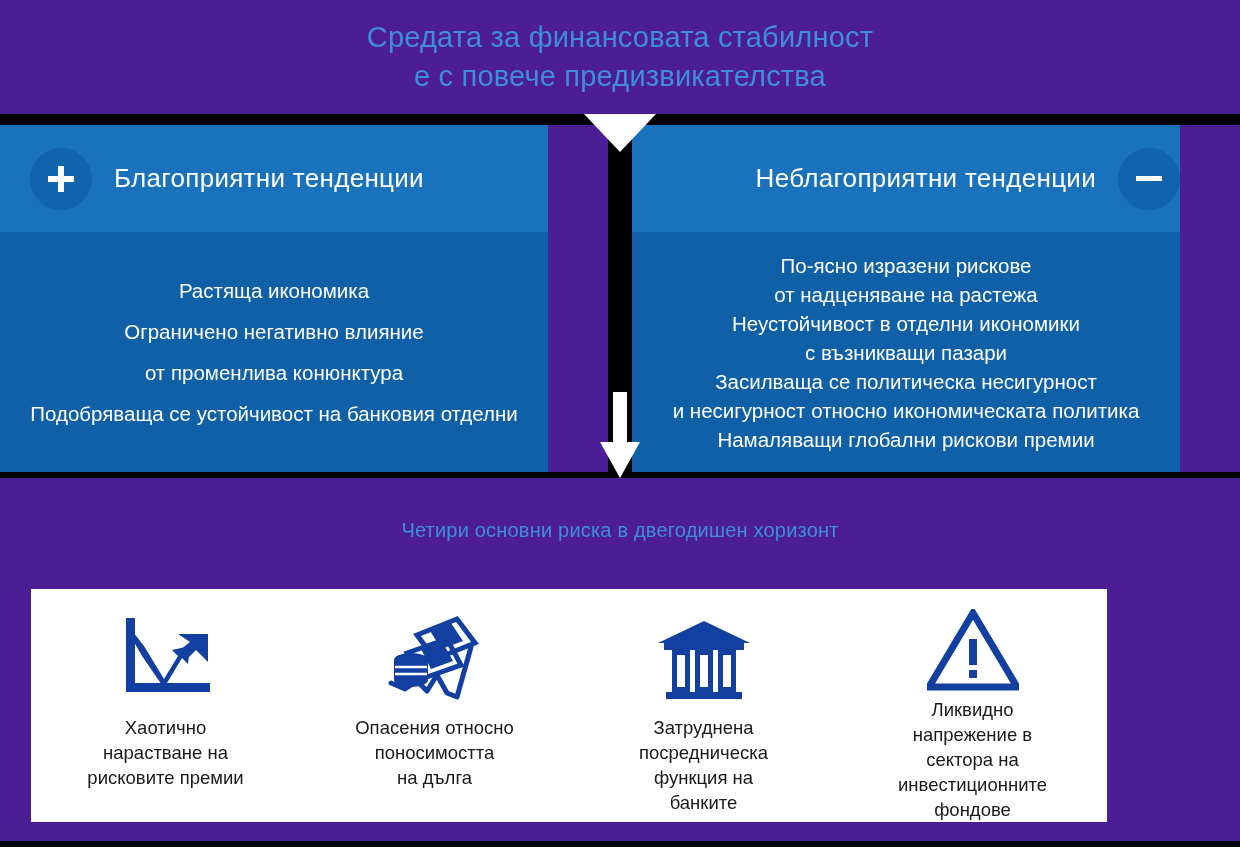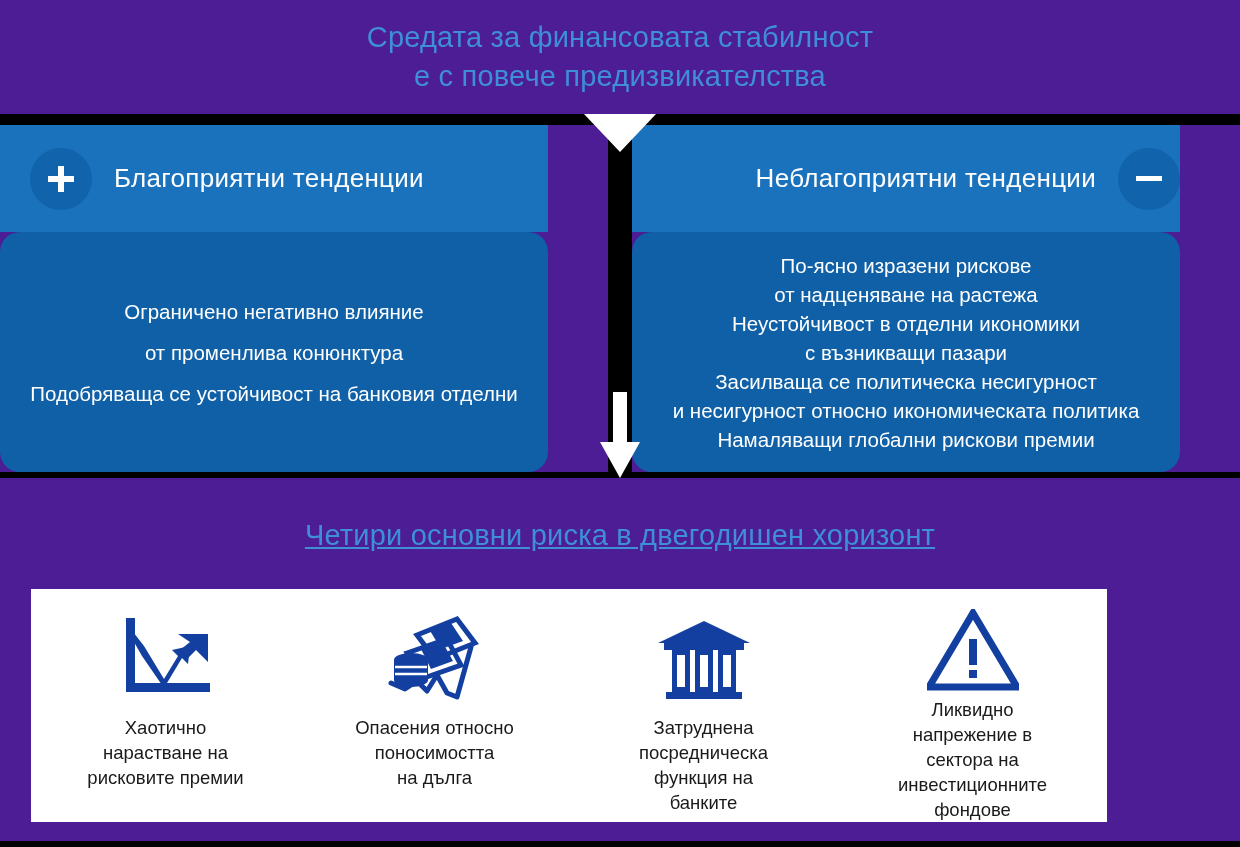--- a/index.html
+++ b/index.html
@@ -92,21 +92,20 @@
     left: 0; top: 107px;
     width: 100%;
     height: 240px;
     background: #0f60a6;
     color: #ffffff;
     display: flex;
     flex-direction: column;
     justify-content: center;
     align-items: center;
     text-align: center;
-    border-radius: 20px;
   }
   .badge {
     width: 62px;
     height: 62px;
     border-radius: 50%;
     background: #1163ab;
     display: flex;
     align-items: center;
     justify-content: center;
     flex: 0 0 auto;
@@ -185,23 +184,22 @@
   }
 
   
   .sub-title {
     position: absolute;
     left: 0;
     top: 519px;
     width: 1240px;
     text-align: center;
     color: #3f8fd6;
-    font-size: 29px;
+    font-size: 20px;
     letter-spacing: 0.2px;
-    text-decoration: underline;
   }
   .cards {
     position: absolute;
     left: 31px;
     top: 589px;
     width: 1076px;
     height: 233px;
     display: flex;
     justify-content: space-between;
   }
@@ -242,20 +240,21 @@
     <div class="black-bar-top"></div>
 
     <div class="panel left">
       <div class="panel-head">
         <div class="badge">
           <span class="sign plus"></span>
         </div>
         <div class="panel-title">Благоприятни тенденции</div>
       </div>
       <div class="panel-body">
+        <div class="body-line">Растяща икономика</div>
         <div class="body-line">Ограничено негативно влияние</div>
         <div class="body-line">от променлива конюнктура</div>
         <div class="body-line">Подобряваща се устойчивост на банковия отделни</div>
       </div>
     </div>
 
     <div class="center-divider"></div>
 
     <div class="panel right">
       <div class="panel-head">

